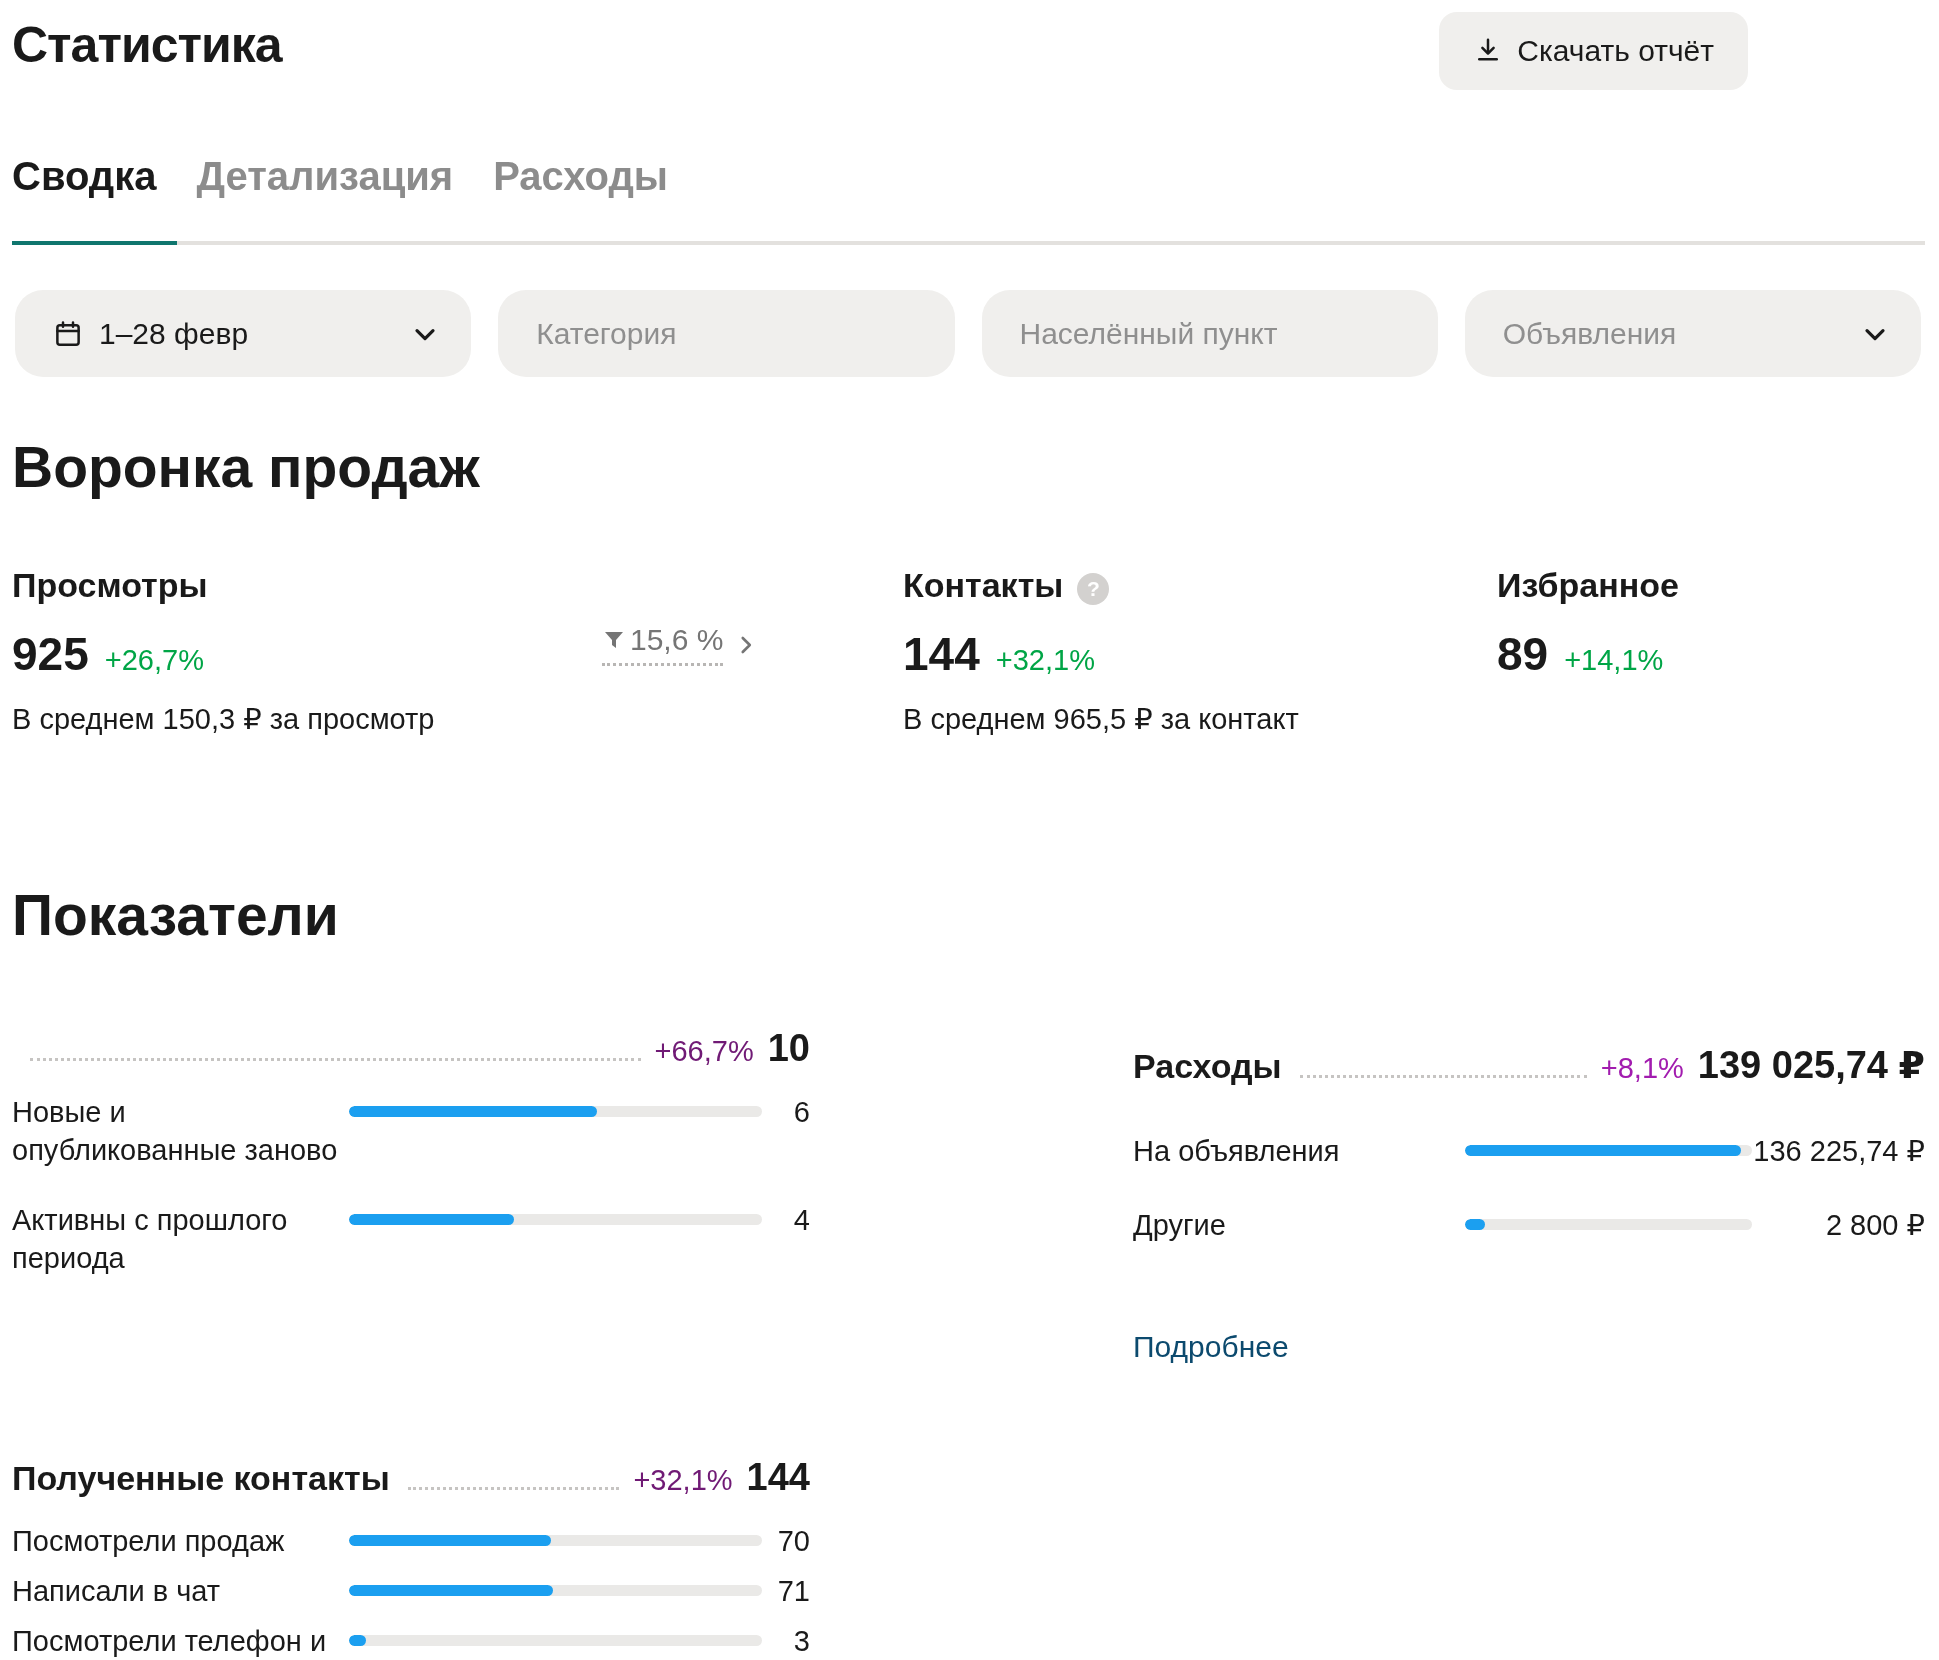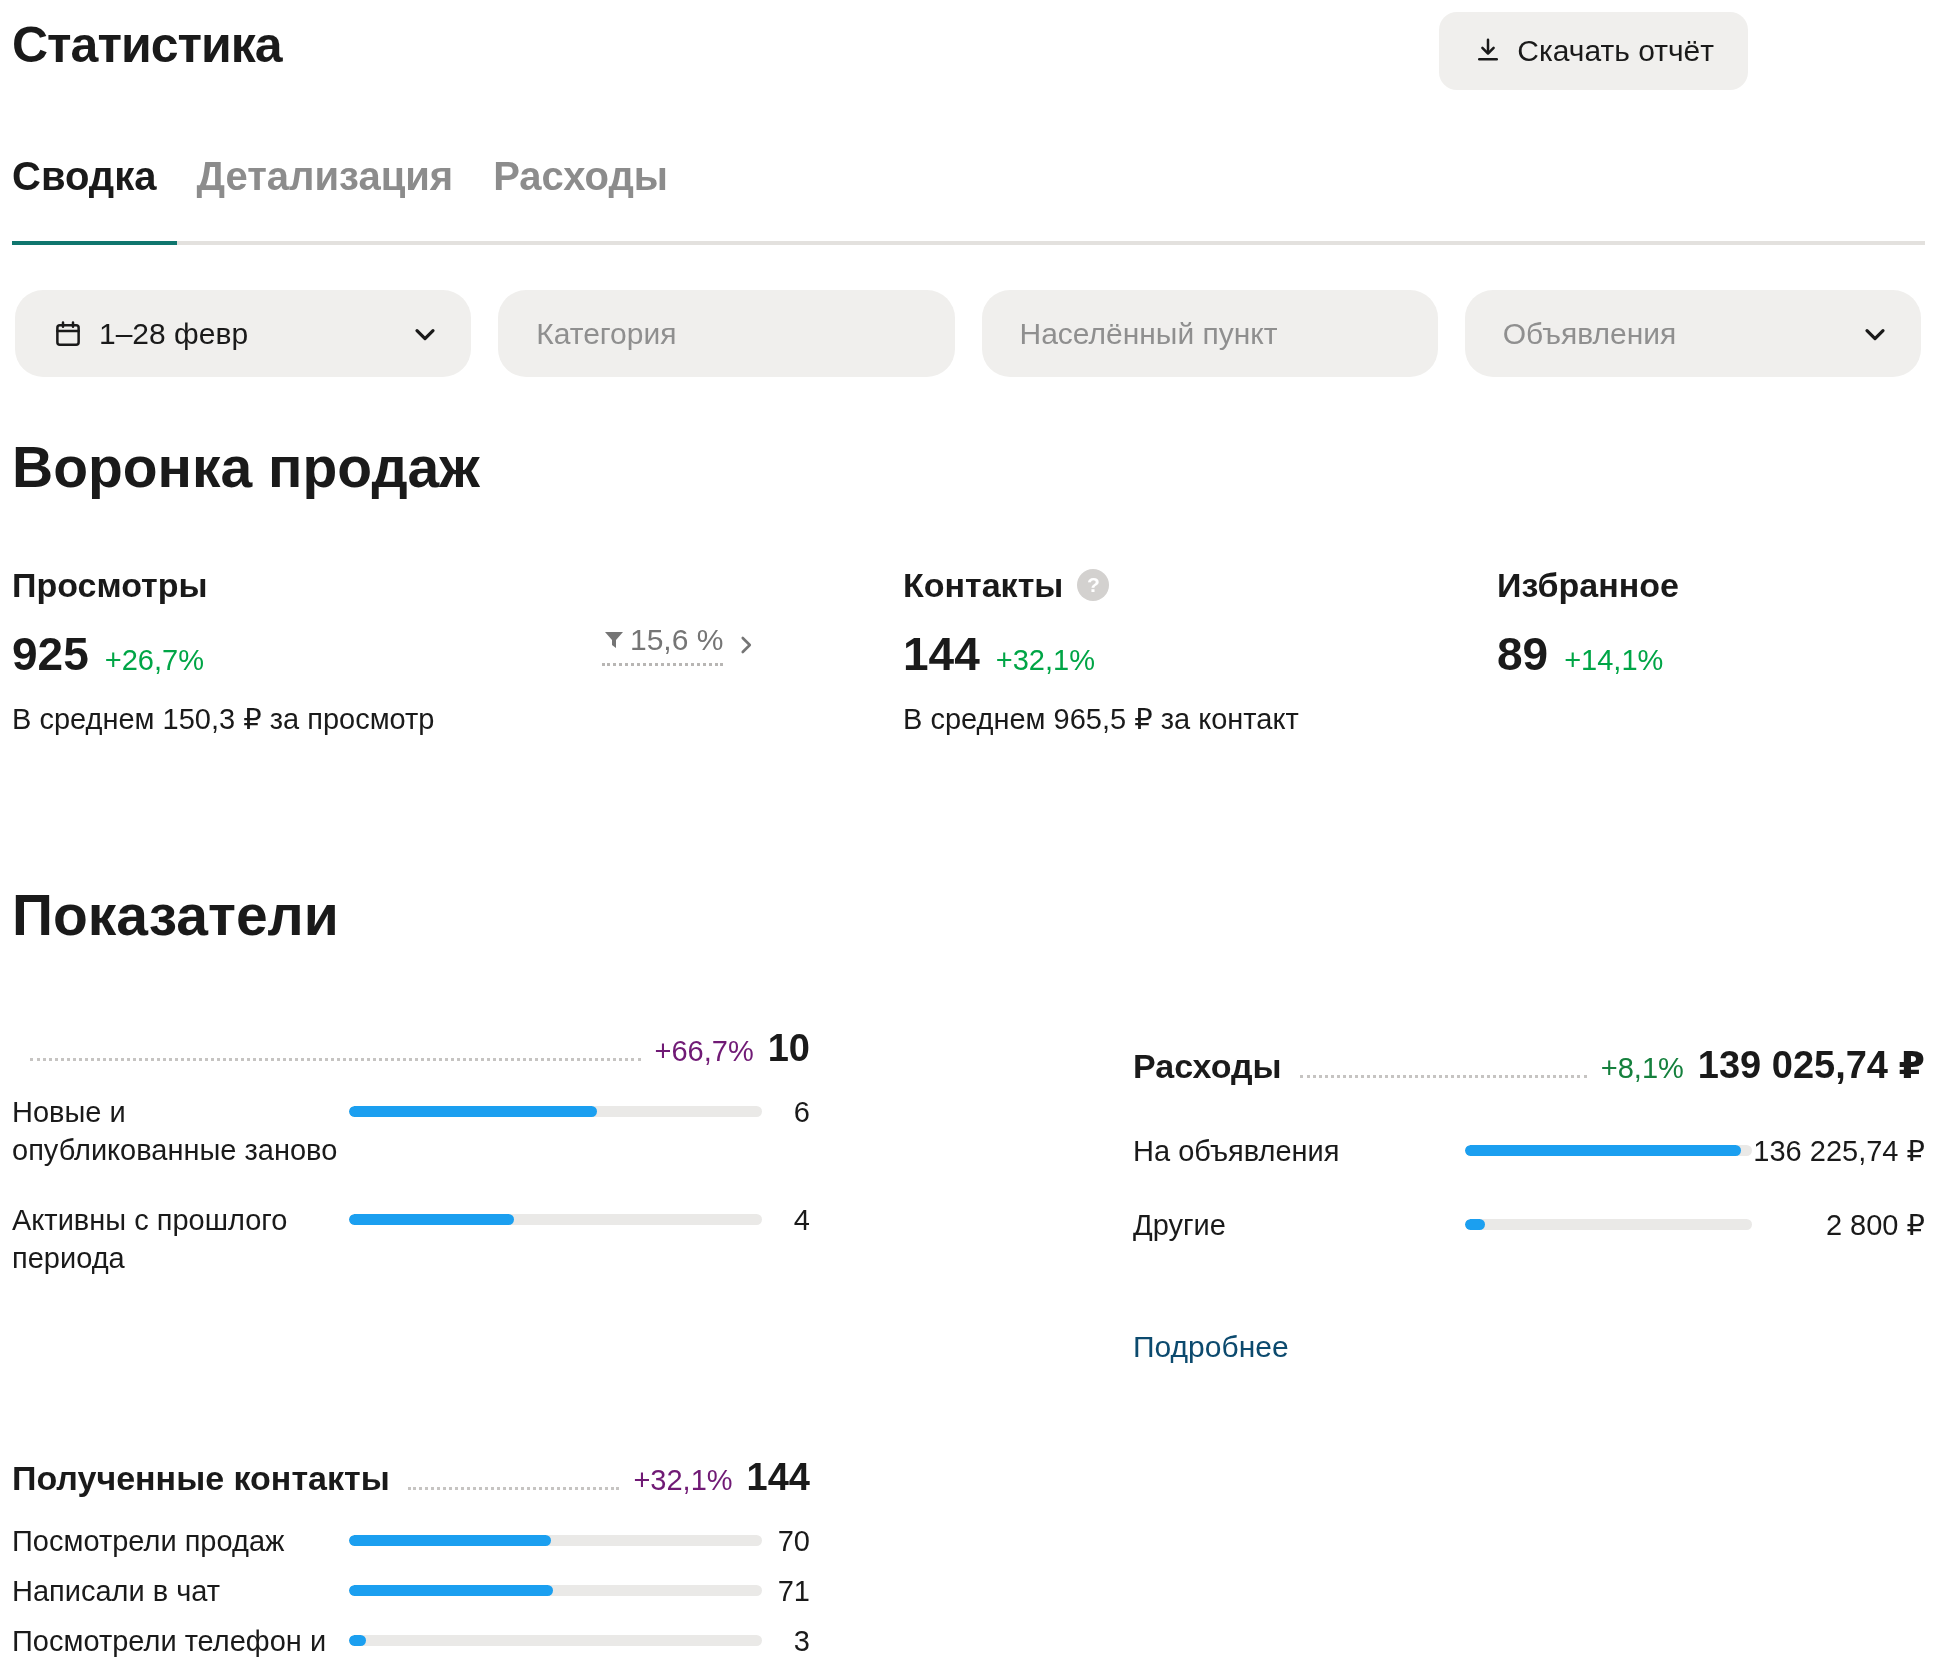--- a/index.html
+++ b/index.html
@@ -31,42 +31,42 @@
   .pill .chev { margin-left:auto; display:flex; }
 
   
   .h2 { font-size:57px; font-weight:bold; line-height:52px; }
   .h2.funnel-title { margin-top:64px; }
   .h2.metrics-title { margin-top:152px; }
 
   
   .funnel-grid { margin-top:72px; display:grid; grid-template-columns:891px 594px auto; }
   .fcard { position:relative; }
-  .fcard .ftitle-row { display:flex; align-items:center; gap:14px; }
+  .fcard .ftitle-row { display:flex; align-items:flex-end; gap:14px; }
   .fcard .ftitle { font-size:34px; font-weight:bold; line-height:40px; }
   .help { width:32px; height:32px; border-radius:50%; background:#d3d1cf; color:#fff;
     font-size:21px; font-weight:bold; display:inline-flex; align-items:center; justify-content:center; cursor:pointer; }
   .fvalue-row { margin-top:26px; display:flex; align-items:baseline; gap:16px; }
   .fvalue { font-size:46px; font-weight:bold; line-height:46px; }
   .delta-green { color:#00a546; font-size:29px; }
   .fcaption { margin-top:24px; font-size:29px; line-height:36px; }
   .conv-badge { position:absolute; left:590px; top:58px; display:flex; align-items:center;
     color:#757575; font-size:30px; cursor:pointer; }
   .conv-inner { display:inline-flex; align-items:center; gap:4px; padding-bottom:6px;
     border-bottom:3px dotted #b8b6b4; }
   .conv-badge .chevr { margin-left:10px; display:flex; }
 
   
   .metrics-grid { margin-top:86px; display:grid; grid-template-columns:798px 792px; column-gap:323px; }
   .mhead { display:flex; align-items:baseline; }
   .mtitle { font-size:34px; font-weight:bold; line-height:44px; white-space:nowrap; }
   .leader { flex:1; border-bottom:3px dotted #c6c4c2; margin:0 14px 10px 18px; min-width:40px; }
   .mdelta { font-size:29px; margin-right:14px; white-space:nowrap; }
   .mdelta.green { color:#701a75; }
-  .mdelta.gray { color:#15803d;margin-top:25px; }
+  .mdelta.gray { color:#a21caf;margin-top:25px; }
   .mtotal { font-size:38px; font-weight:bold; white-space:nowrap; }
   .mrows { margin-top:22px; }
   .mrows.loose { margin-top:44px; }
   .mrow { display:flex; align-items:flex-start; }
   .block-a .mrow { margin-bottom:32px; }
   .block-b .mrow { margin-bottom:36px; }
   .block-c .mrow { margin-bottom:12px; }
   .rlabel { font-size:29px; line-height:38px; }
   .block-a .rlabel, .block-c .rlabel { width:337px; }
   .block-b .rlabel { width:332px; }

